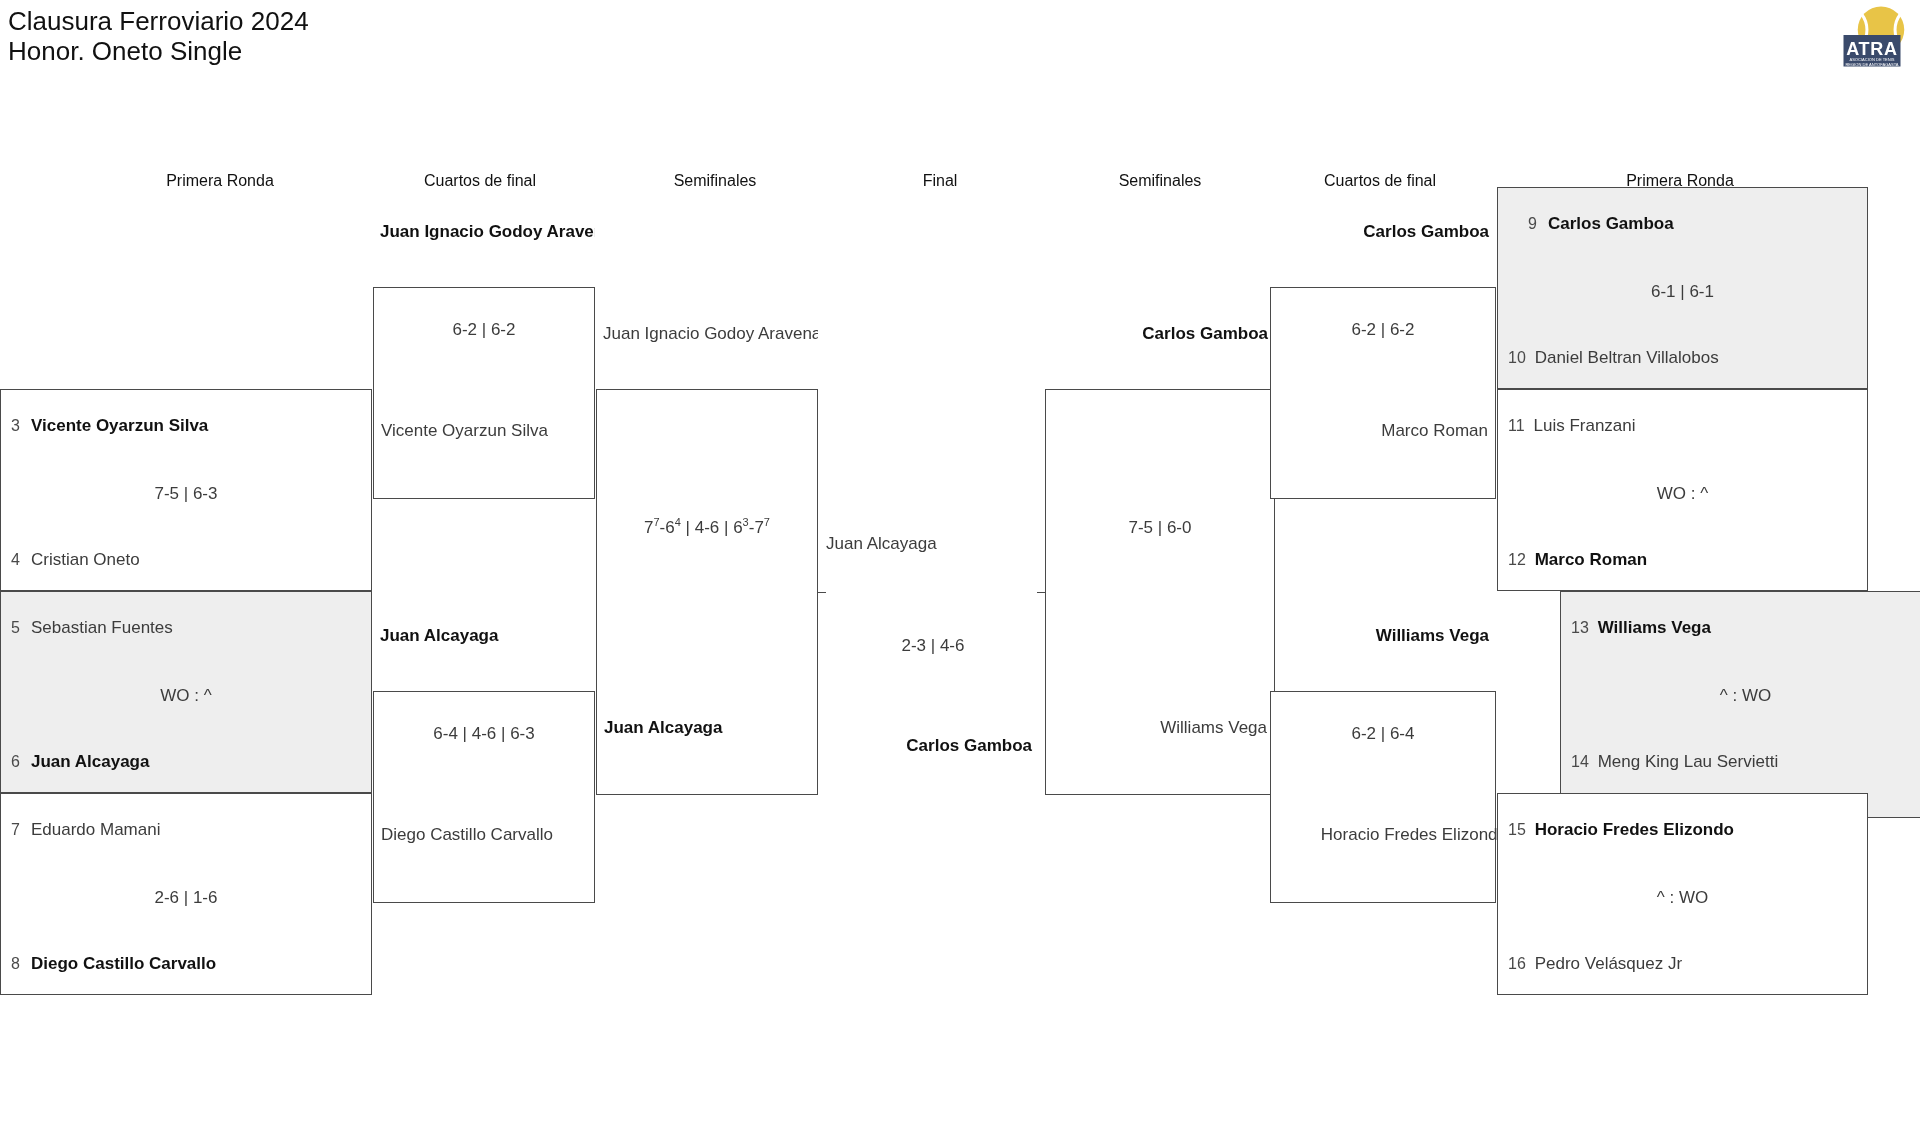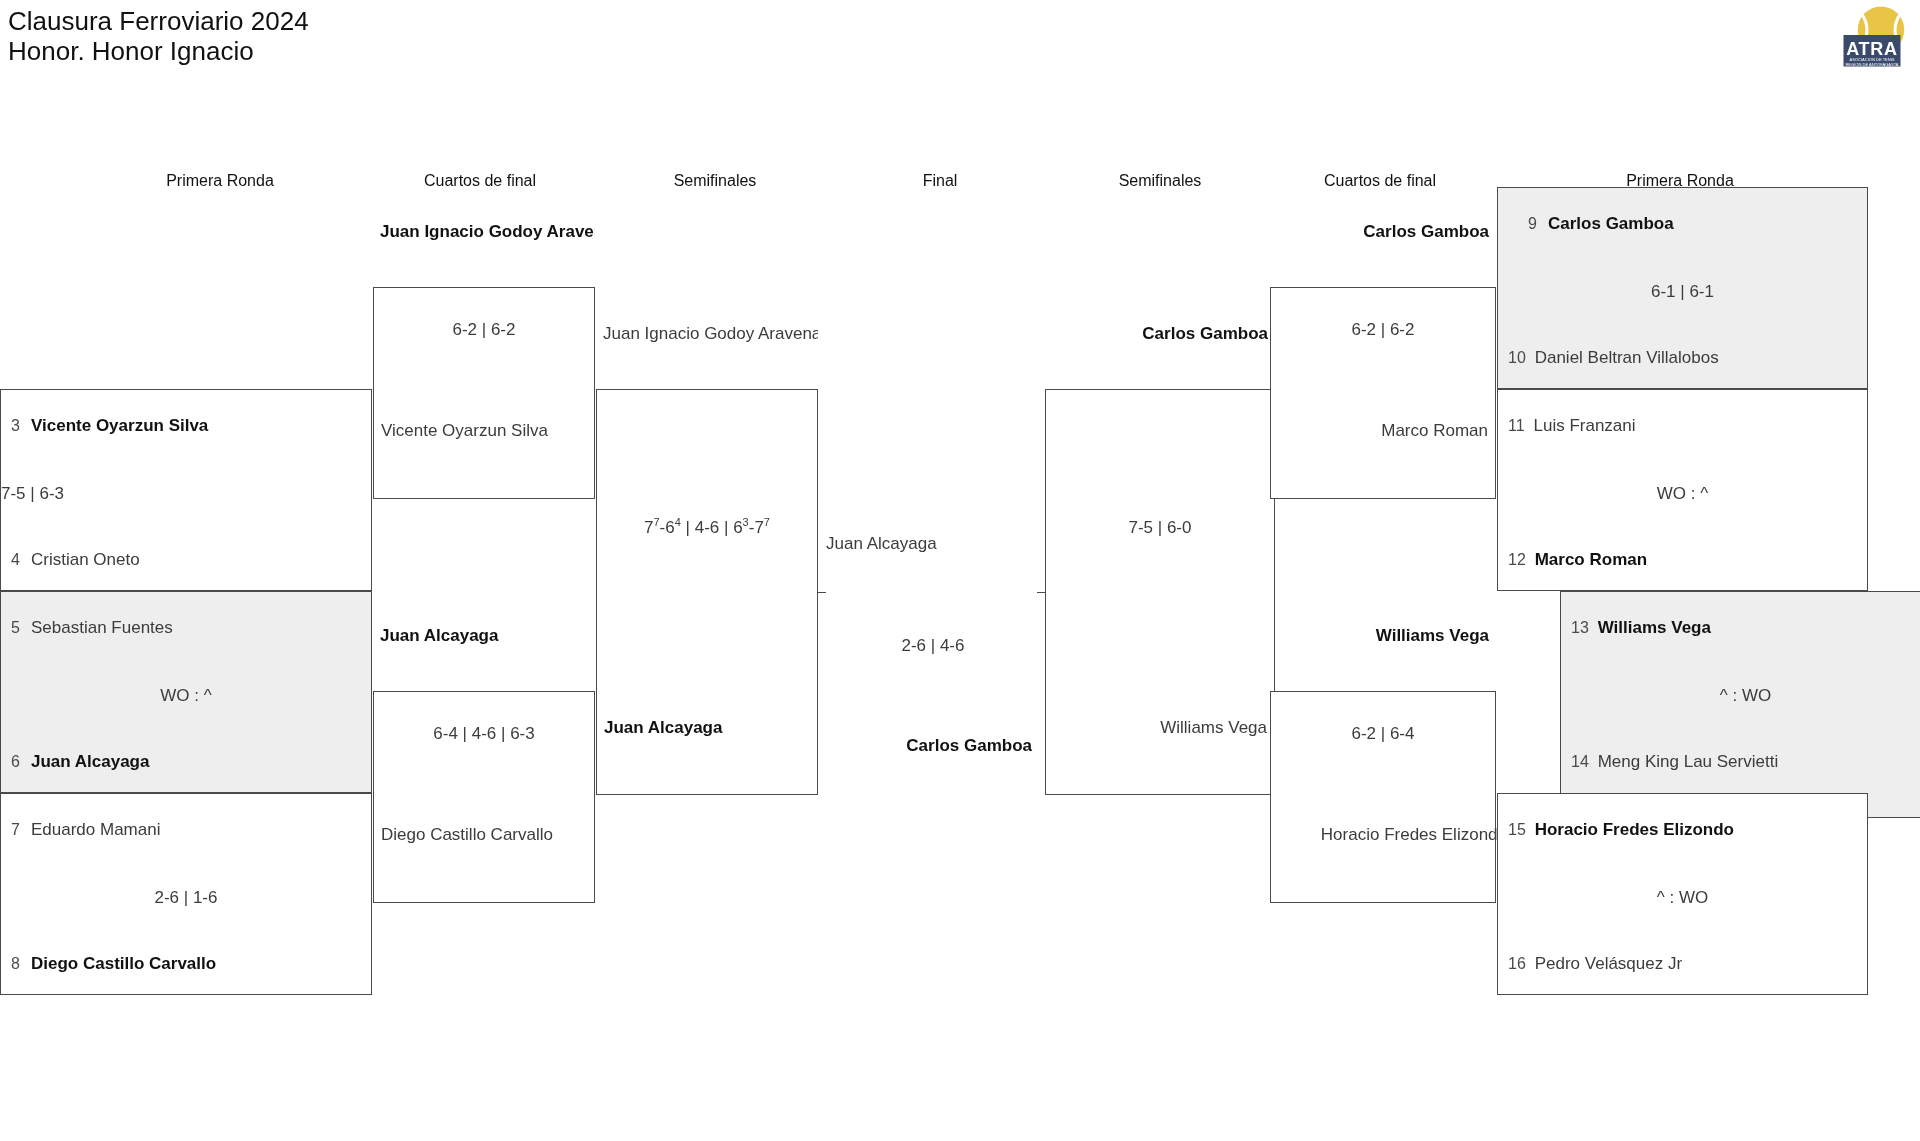--- a/index.html
+++ b/index.html
@@ -75,21 +75,21 @@
   .line.h { height: 1px; }
 
   
   .clipbox { position: absolute; overflow: hidden; }
 </style>
 </head>
 <body>
 
 <div id="root">
 
-  <div class="page-title"><span>Clausura Ferroviario 2024</span><br><span>Honor. Honor Ignacio</span></div>
+  <div class="page-title"><span>Clausura Ferroviario 2024</span><br><span>Honor. Oneto Single</span></div>
 
   <svg class="logo" viewBox="0 0 100 104" xmlns="http://www.w3.org/2000/svg">
     <circle cx="62" cy="37" r="31" fill="#e8c447"></circle>
     <path d="M36 16 A34 34 0 0 1 36 58" fill="none" stroke="#ffffff" stroke-width="4"></path>
     <path d="M88 16 A34 34 0 0 0 88 58" fill="none" stroke="#ffffff" stroke-width="4"></path>
     <rect x="12" y="44" width="76" height="42" fill="#3a4a6b"></rect>
     <text x="50" y="70" font-family="Liberation Sans, sans-serif" font-size="24" font-weight="700" fill="#ffffff" text-anchor="middle" letter-spacing="1">ATRA</text>
     <text x="50" y="79" font-family="Liberation Sans, sans-serif" font-size="5.4" fill="#ffffff" text-anchor="middle">ASOCIACION DE TENIS</text>
     <text x="50" y="85" font-family="Liberation Sans, sans-serif" font-size="5.4" fill="#ffffff" text-anchor="middle">REGION DE ANTOFAGASTA</text>
   </svg>
@@ -99,21 +99,21 @@
   <div class="round-hdr" style="left:330px; width:300px;">Cuartos de final</div>
   <div class="round-hdr" style="left:565px; width:300px;">Semifinales</div>
   <div class="round-hdr" style="left:790px; width:300px;">Final</div>
   <div class="round-hdr" style="left:1010px;width:300px;">Semifinales</div>
   <div class="round-hdr" style="left:1230px;width:300px;">Cuartos de final</div>
   <div class="round-hdr" style="left:1520px;width:320px;">Primera Ronda</div>
 
 
   <div class="cell" style="left:0px; top:389px; width:372px; height:202px;">
     <div class="pname win seed-left" style="top:26px;"><span class="seed">3&nbsp;&nbsp;</span><span>Vicente Oyarzun Silva</span></div>
-    <div class="score" style="left:0; width:100%; text-align:left; top:94px;">7-5 | 6-3</div>
+    <div class="score" style="left:0; width:100%; text-align:center; top:94px;">7-5 | 6-3</div>
     <div class="pname seed-left" style="top:160px;"><span class="seed">4&nbsp;&nbsp;</span><span>Cristian Oneto</span></div>
   </div>
 
   <div class="cell shaded" style="left:0px; top:591px; width:372px; height:202px;">
     <div class="pname seed-left" style="top:26px;"><span class="seed">5&nbsp;&nbsp;</span><span>Sebastian Fuentes</span></div>
     <div class="score" style="left:0; width:100%; text-align:center; top:94px;">WO : ^</div>
     <div class="pname win seed-left" style="top:160px;"><span class="seed">6&nbsp;&nbsp;</span><span>Juan Alcayaga</span></div>
   </div>
 
   <div class="cell" style="left:0px; top:793px; width:372px; height:202px;">
@@ -140,21 +140,21 @@
 
   <div class="clipbox" style="left:596px; top:322px; width:222px; height:26px;">
     <div class="pname" style="left:7px; top:2px;">Juan Ignacio Godoy Aravena</div>
   </div>
   <div class="cell" style="left:596px; top:389px; width:222px; height:406px;">
     <div class="score" style="left:0; width:100%; text-align:center; top:128px;">7<sup>7</sup>-6<sup>4</sup> | 4-6 | 6<sup>3</sup>-7<sup>7</sup></div>
     <div class="pname win" style="left:7px; top:328px;">Juan Alcayaga</div>
   </div>
 
   <div class="pname" style="left:826px; top:534px;">Juan Alcayaga</div>
-  <div class="score" style="left:818px; top:636px; width:230px; text-align:center;">2-6 | 4-6</div>
+  <div class="score" style="left:818px; top:636px; width:230px; text-align:center;">2-3 | 4-6</div>
   <div class="pname win" style="left:0; top:736px; width:1040px; text-align:right; padding-right:8px;">Carlos Gamboa</div>
 
   <div class="clipbox" style="left:1045px; top:322px; width:230px; height:26px;">
     <div class="pname win" style="right:7px; top:2px; left:auto;">Carlos Gamboa</div>
   </div>
   <div class="cell" style="left:1045px; top:389px; width:230px; height:406px;">
     <div class="score" style="left:0; width:100%; text-align:center; top:128px;">7-5 | 6-0</div>
     <div class="pname" style="right:7px; top:328px;">Williams Vega</div>
   </div>
 

